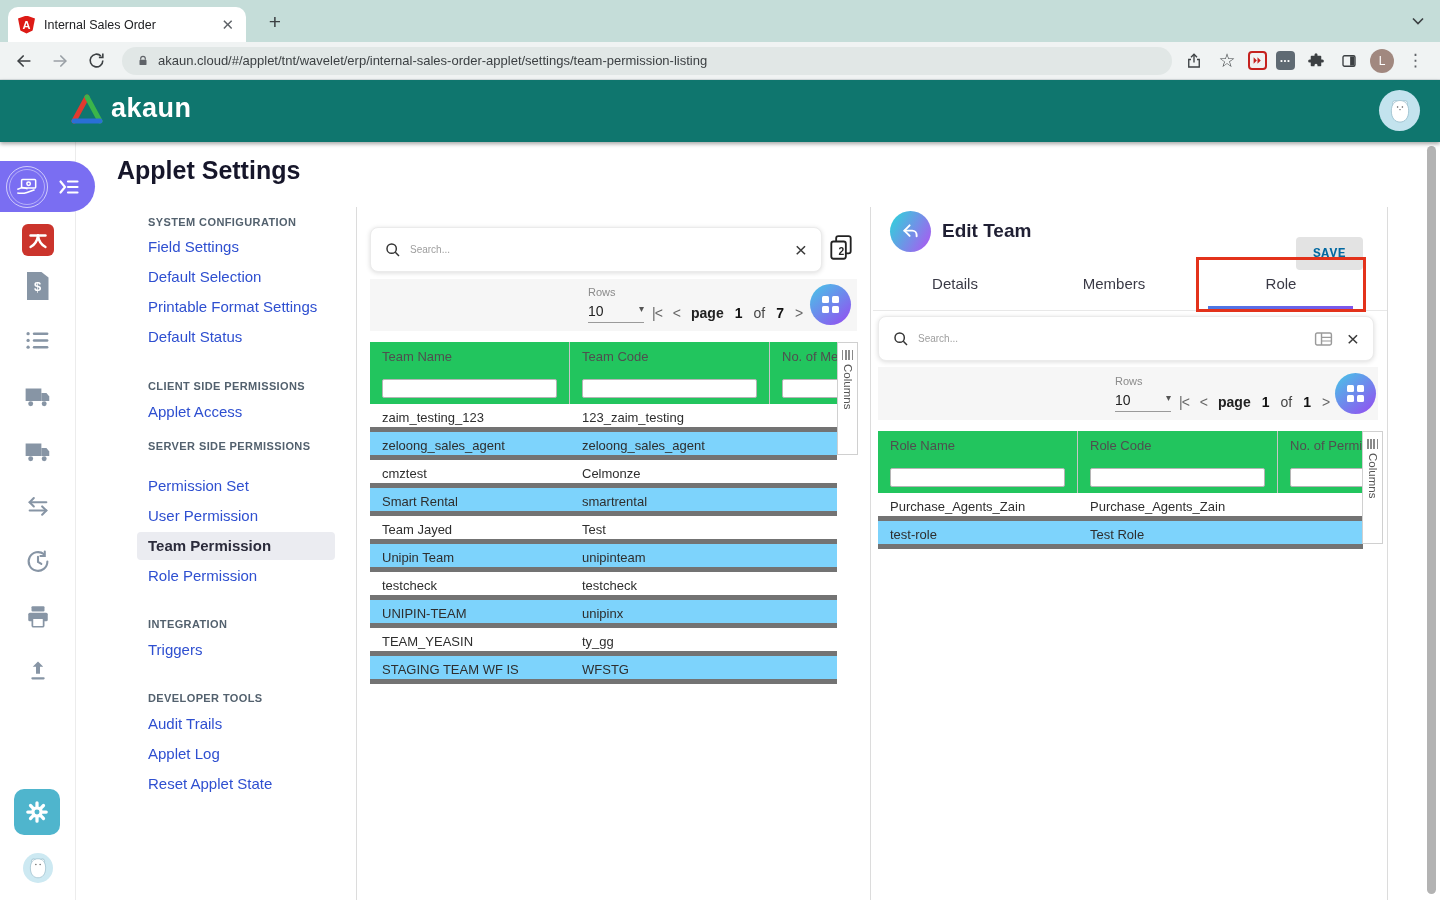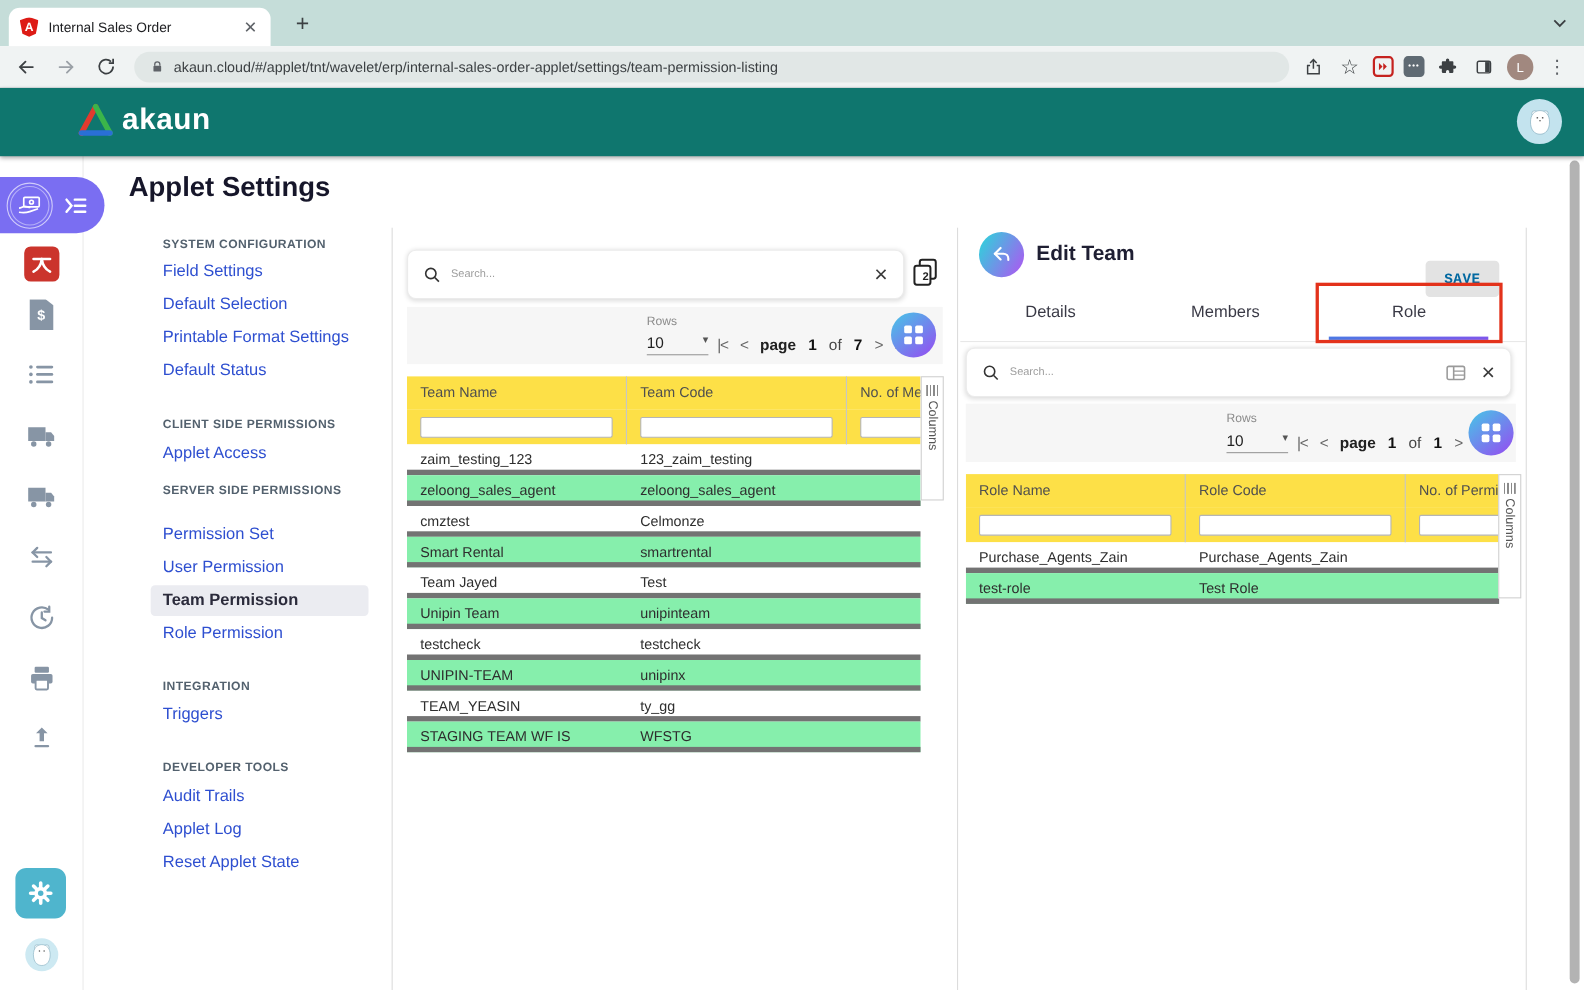--- a/index.html
+++ b/index.html
@@ -98,28 +98,28 @@
   .pager .pg-t { color:#222; font-weight:bold; }
   .pager .pg-of { color:#444; font-weight:normal; }
   .grid-btn { position:absolute; width:41px; height:41px; border-radius:50%;
               background:linear-gradient(140deg,#4fb9e8 12%,#8b5cf0 85%);
               display:flex; align-items:center; justify-content:center; cursor:pointer; }
   .grid-ic { display:grid; grid-template-columns:7px 7px; grid-template-rows:7px 7px; gap:2.5px; }
   .grid-ic span { background:#fff; border-radius:1.5px; }
 
   
   .tbl { position:absolute; overflow:hidden; }
-  .thead, .tfilter { display:flex; background:#fde047;justify-content:space-between; }
+  .thead, .tfilter { display:flex; background:#22c55e;justify-content:space-between; }
   .th { font-size:13px; color:#4f4f4f; line-height:30px; padding-left:12px; border-right:1px solid #c6c6c6;
         white-space:nowrap; overflow:hidden; flex:none; }
   .tfilter { height:32px; align-items:center; }
   .fcell { flex:none; padding:0 12px; border-right:1px solid #c6c6c6; height:100%; display:flex; align-items:center; }
   .fcell input { width:100%; height:19px; border:1px solid #b5b5b5; border-radius:2px; background:#fff; outline:none; }
   .trow { display:flex; height:28px; border-bottom:5px solid #737373; background:#fff; }
-  .trow.alt { background:#86efac; }
+  .trow.alt { background:#7dd3fc; }
   .tc { flex:none; font-size:13px; color:#2e2e2e; line-height:27px; padding-left:12px; white-space:nowrap; overflow:hidden; }
   .c1 { width:200px; } .c2 { width:200px; } .c3 { width:120px; border-right:none; }
 
   .columns-tab { position:absolute; width:21px; height:113px; background:#fff; border:1px solid #d0d0d0;
                  display:flex; flex-direction:column; align-items:center; cursor:pointer; }
   .drag-ic { margin-top:7px; width:11px; height:10px;
              background:repeating-linear-gradient(90deg,#8a8a8a 0 1.5px,transparent 1.5px 3.2px); }
   .vtext { writing-mode:vertical-lr; font-size:11.5px; color:#555; margin-top:4px; }
 
   

